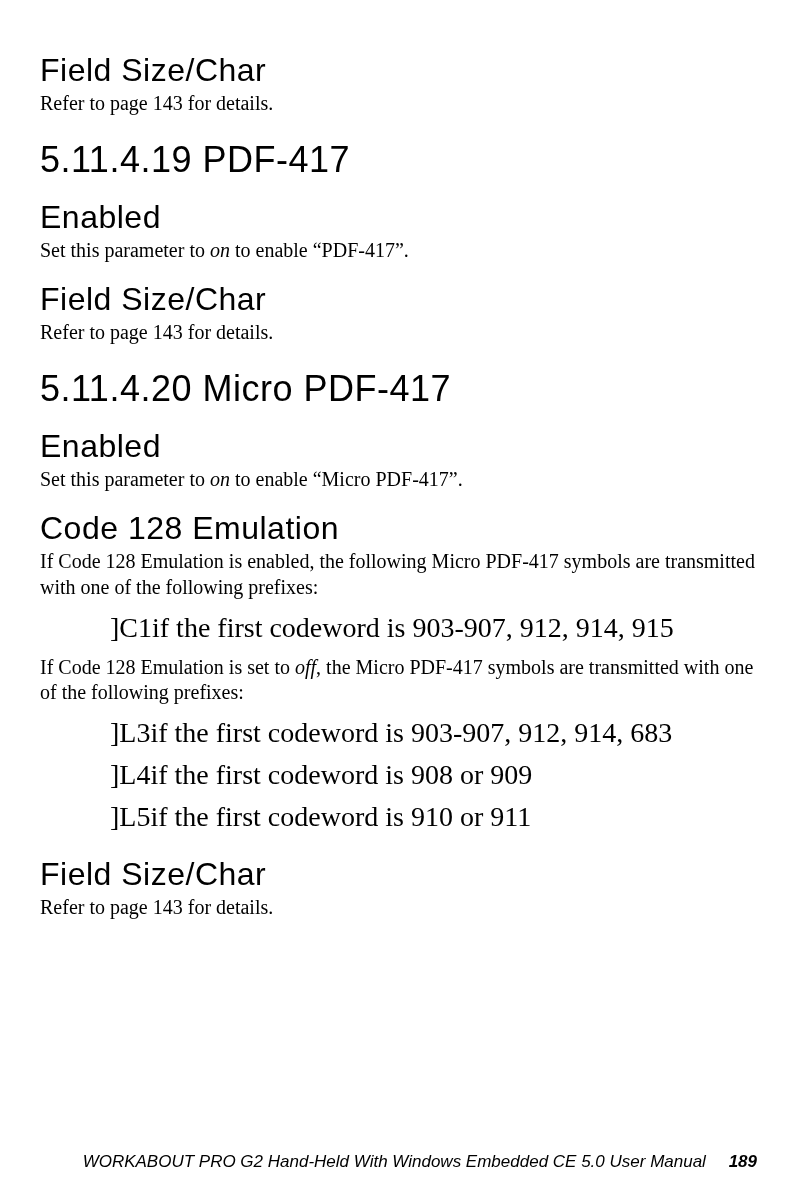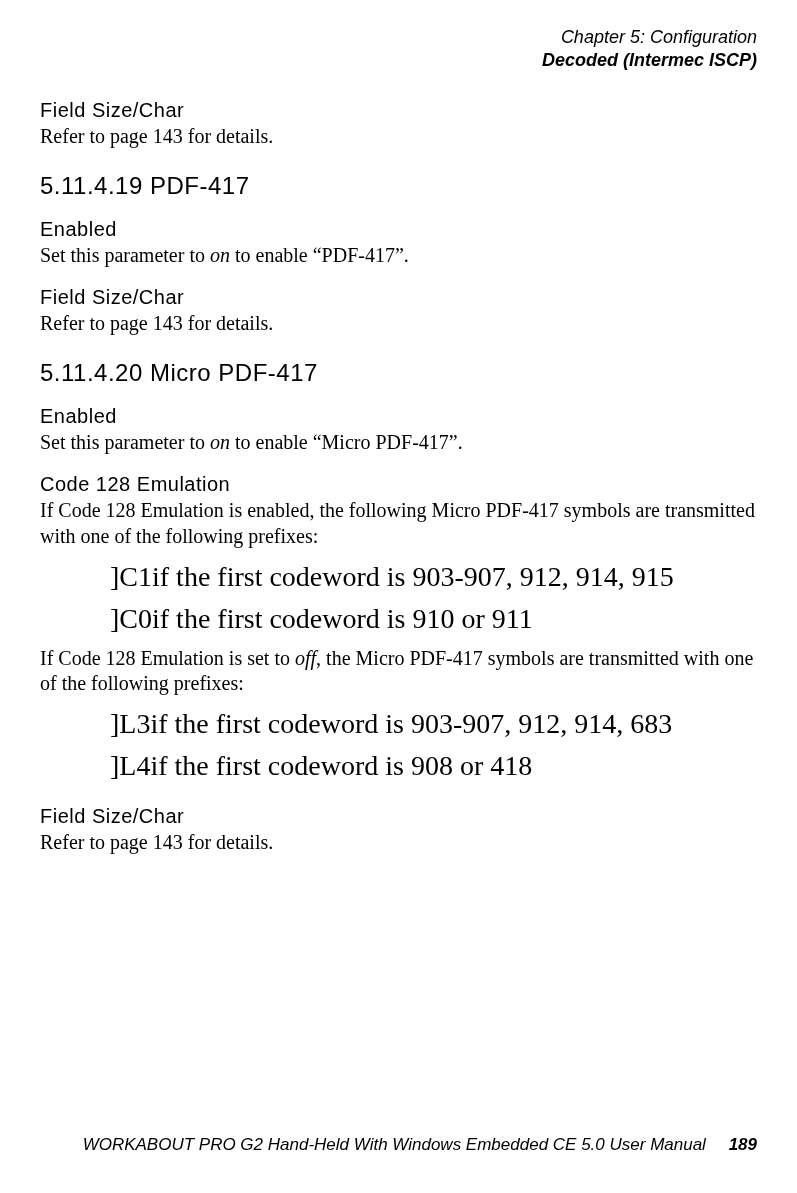--- a/index.html
+++ b/index.html
@@ -27,68 +27,64 @@
   }
   .header .line1 { font-weight: 400; }
   .header .line2 { font-weight: 700; }
   .content {
     margin-top: 28px;
   }
   .subhead {
     font-family: "Arial Narrow", "Helvetica Condensed", Arial, sans-serif;
     font-stretch: condensed;
     font-weight: 400;
-    font-size: 20px;
+    font-size: 32px;
     letter-spacing: 0.5px;
     margin: 18px 0 2px 0;
   }
   .section-num {
     font-family: "Arial Narrow", "Helvetica Condensed", Arial, sans-serif;
     font-stretch: condensed;
     font-weight: 400;
-    font-size: 24px;
+    font-size: 36px;
     letter-spacing: 0.5px;
     margin: 22px 0 4px 0;
   }
   .body {
     font-size: 20px;
     line-height: 1.28;
     margin: 2px 0 0 0;
   }
   .body + .body { margin-top: 4px; }
   .em { font-style: italic; }
   .indent-block {
     margin: 6px 0 6px 70px;
     font-size: 28px;
     line-height: 1.5;
   }
   .footer {
     position: absolute;
-    bottom: 38px;
+    bottom: 21px;
     right: 40px;
     left: 40px;
     text-align: right;
     font-family: Arial, Helvetica, sans-serif;
     font-style: italic;
     font-size: 17px;
   }
   .footer .pagenum {
     font-weight: 700;
     margin-left: 18px;
   }
 </style>
 </head>
 <body>
 
 <div class="page">
 
-  <div class="header">
-    <div class="line1">Chapter 5: Configuration</div>
-    <div class="line2">Decoded (Intermec ISCP)</div>
-  </div>
 
   <div class="content">
 
     <div class="subhead">Field Size/Char</div>
     <p class="body">Refer to page 143 for details.</p>
 
     <div class="section-num">5.11.4.19  PDF-417</div>
 
     <div class="subhead">Enabled</div>
     <p class="body">
@@ -103,30 +99,30 @@
     <div class="subhead">Enabled</div>
     <p class="body">
       <span>Set this parameter to </span><span class="em">on</span><span> to enable “Micro PDF-417”.</span>
     </p>
 
     <div class="subhead">Code 128 Emulation</div>
     <p class="body">If Code 128 Emulation is enabled, the following Micro PDF-417 symbols are transmitted with one of the following prefixes:</p>
 
     <div class="indent-block">
       <div>]C1if the first codeword is 903-907, 912, 914, 915</div>
-      <div>]C0if the first codeword is 910 or 911</div>
     </div>
 
     <p class="body">
       <span>If Code 128 Emulation is set to </span><span class="em">off</span><span>, the Micro PDF-417 symbols are transmitted with one of the following prefixes:</span>
     </p>
 
     <div class="indent-block">
       <div>]L3if the first codeword is 903-907, 912, 914, 683</div>
-      <div>]L4if the first codeword is 908 or 418</div>
+      <div>]L4if the first codeword is 908 or 909</div>
+      <div>]L5if the first codeword is 910 or 911</div>
     </div>
 
     <div class="subhead">Field Size/Char</div>
     <p class="body">Refer to page 143 for details.</p>
 
   </div>
 
   <div class="footer">
     <span>WORKABOUT PRO G2 Hand-Held With Windows Embedded CE 5.0 User Manual</span>
     <span class="pagenum">189</span>

